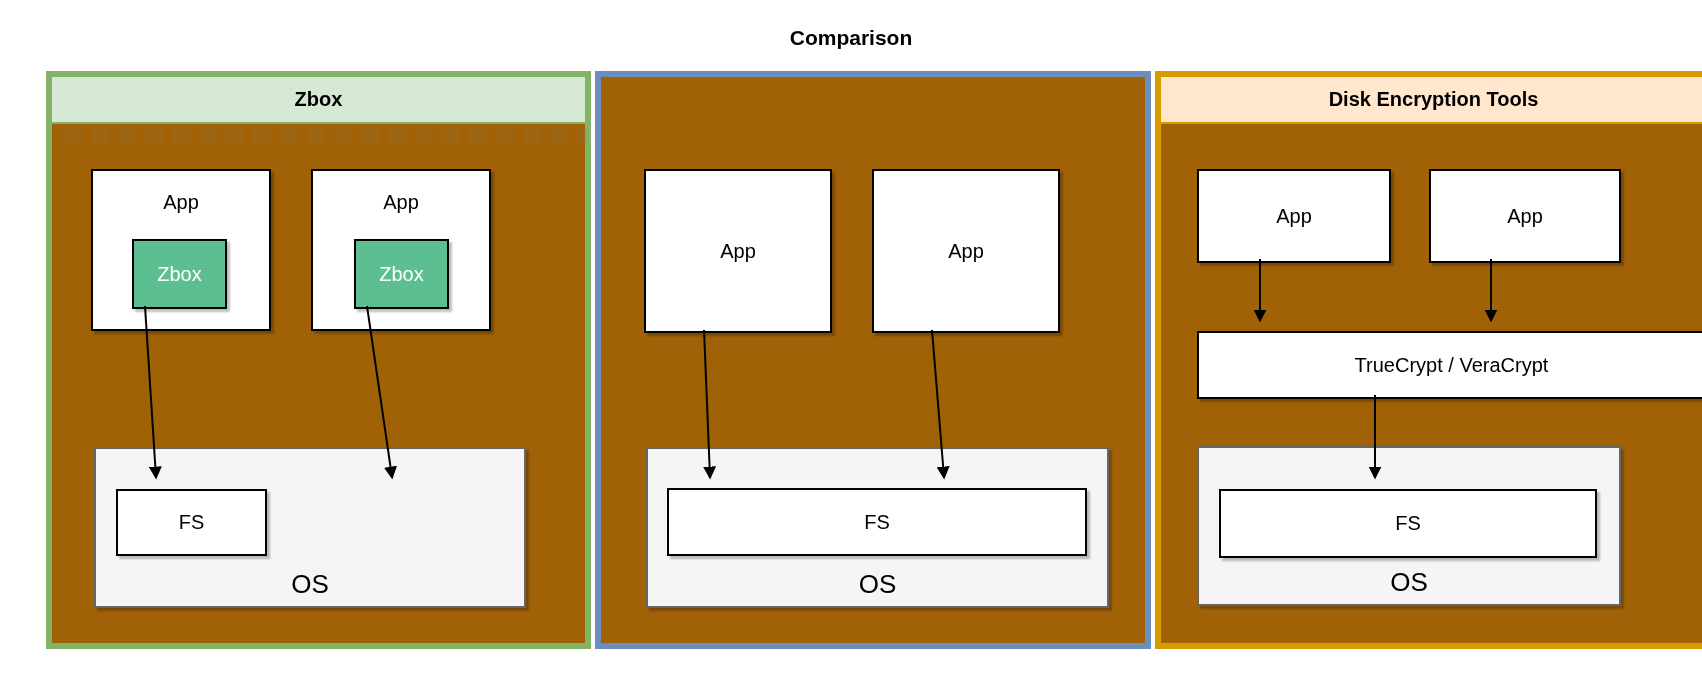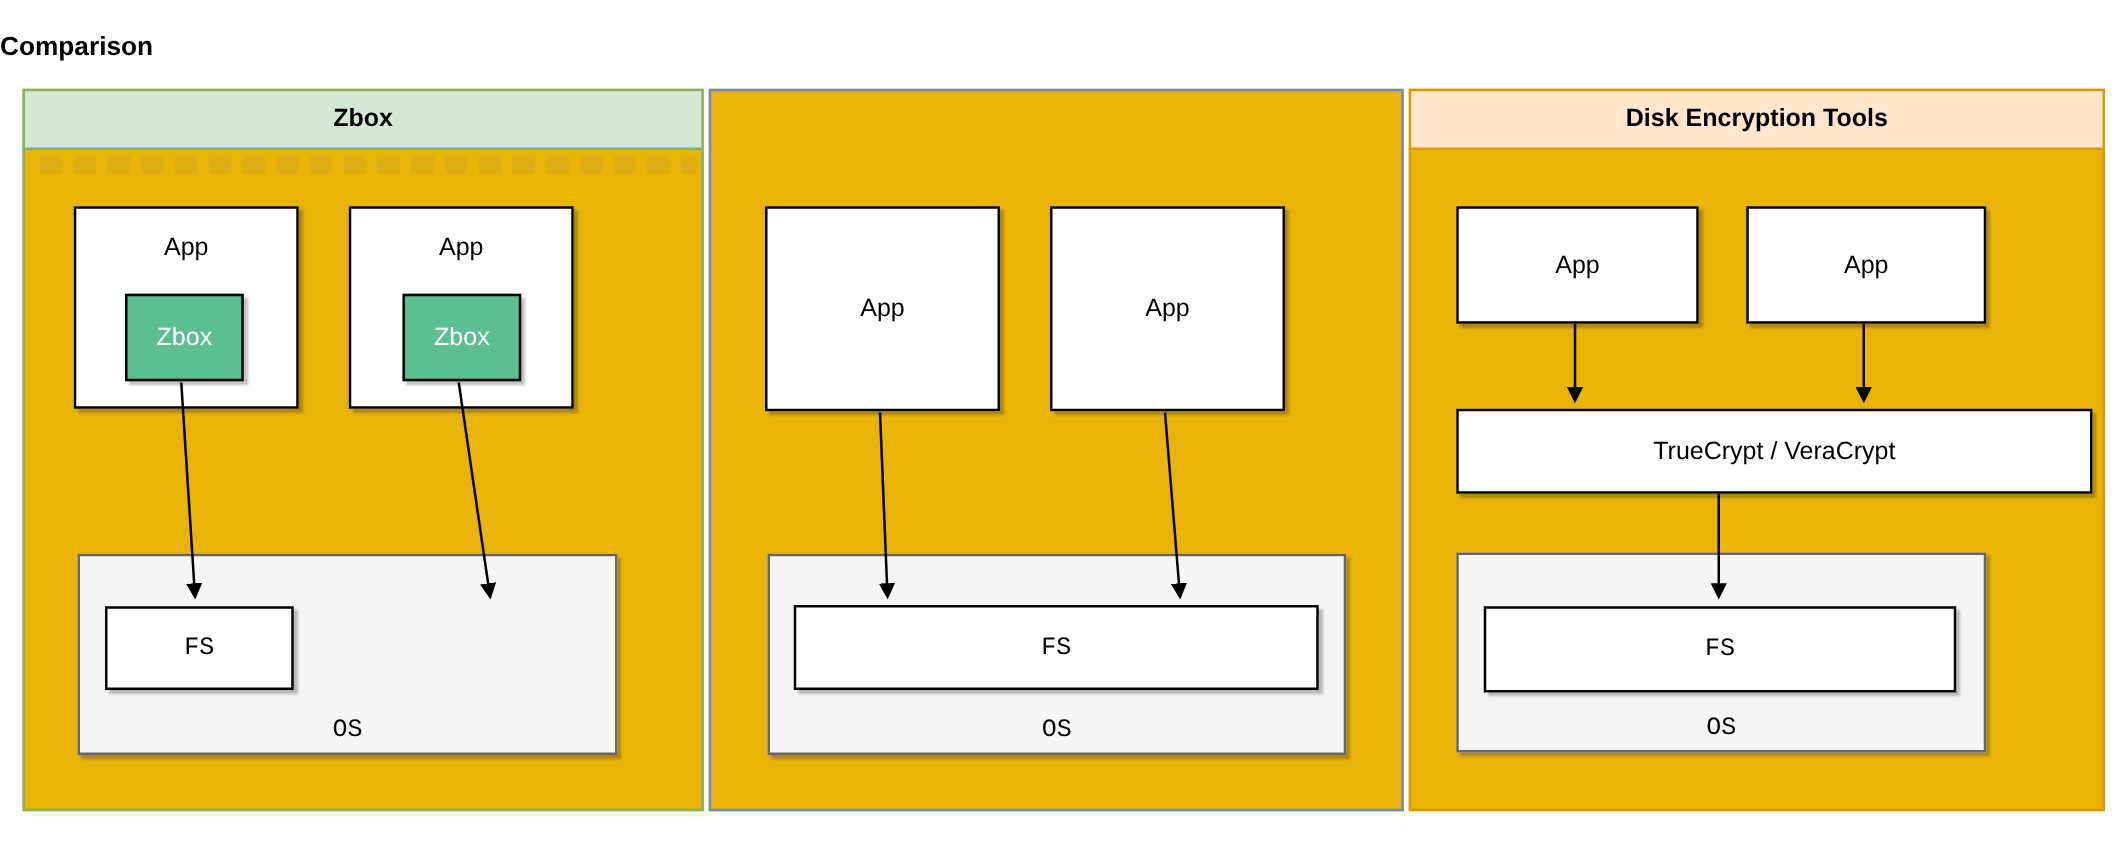--- a/index.html
+++ b/index.html
@@ -2,25 +2,25 @@
 <html style="--panel1_header_bg: #d5e8d4; --panel1_border: #82b366; --panel2_header_bg: #dae8fc; --panel2_border: #6c8ebf; --panel3_header_bg: #ffe6cc; --panel3_border: #d79b00; --zbox_fill: #5dbe92; --os_fill: #f5f5f5; --os_border: #666666; --box_border: #000000; --arrow: #000000;"><head>
 <meta charset="utf-8">
 <style>
   html, body { margin:0; padding:0; background:#ffffff; }
   .canvas {
     position:relative; width:1702px; height:688px; background:#ffffff;
     font-family:"Liberation Sans", sans-serif; overflow:hidden; color:#000;
   }
   .diagram-title {
     position:absolute; top:26px; left:0; width:100%;
-    text-align:left; font-size:21px; font-weight:bold;
+    text-align:center; font-size:21px; font-weight:bold;
   }
   .panel {
-    position:absolute; top:71px; height:578px; background:#eab308;
-    border:2px solid #d946ef; box-sizing:border-box;
+    position:absolute; top:71px; height:578px; background:#a16207;
+    border:6px solid #d946ef; box-sizing:border-box;margin-left:28px;
   }
   .p1 { left:18px;   width:545px; border-color:var(--panel1_border,#82b366); }
   .p2 { left:567px;  width:556px; border-color:var(--panel2_border,#6c8ebf); }
   .p3 { left:1127px; width:557px; border-color:var(--panel3_border,#d79b00); }
   .panel-header {
     position:absolute; top:0; left:0; right:0; height:45px;
     display:flex; align-items:center; justify-content:center;
     font-size:20px; font-weight:bold; border-bottom:2px solid;
   }
   .p1 .panel-header { background:var(--panel1_header_bg,#d5e8d4); border-bottom-color:var(--panel1_border,#82b366); }
@@ -38,25 +38,24 @@
     position:absolute; background:var(--zbox_fill,#5dbe92);
     border:2px solid var(--box_border,#000); box-sizing:border-box;
     color:#ffffff; font-size:20px;
     display:flex; align-items:center; justify-content:center;
     box-shadow:3px 3px 2px rgba(0,0,0,0.25);
   }
   .os-container {
     position:absolute; background:var(--os_fill,#f5f5f5);
     border:2px solid var(--os_border,#666666); box-sizing:border-box;
     box-shadow:3px 3px 2px rgba(0,0,0,0.25);
-    font-family:Liberation Mono, monospace;
   }
   .os-label {
     position:absolute; bottom:6px; left:0; right:0;
-    text-align:center; font-size:20px;
+    text-align:center; font-size:26px;
   }
   .ghost-artifact {
     position:absolute; left:12px; top:52px; width:525px; height:14px;
     background:repeating-linear-gradient(90deg,
       rgba(110,130,115,0.10) 0px, rgba(110,130,115,0.10) 18px,
       rgba(0,0,0,0) 18px, rgba(0,0,0,0) 27px);
   }
   svg.arrows { position:absolute; left:0; top:0; pointer-events:none; }
   svg.arrows line { stroke:var(--arrow,#000); stroke-width:2; }
   #ah path { fill:var(--arrow,#000); }

